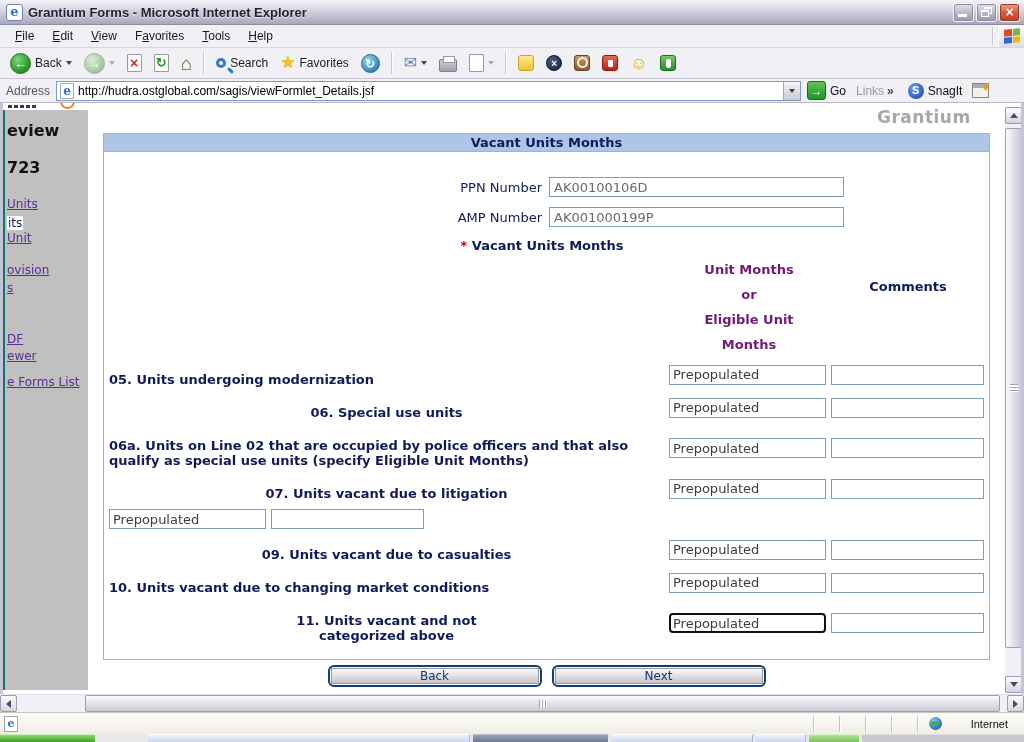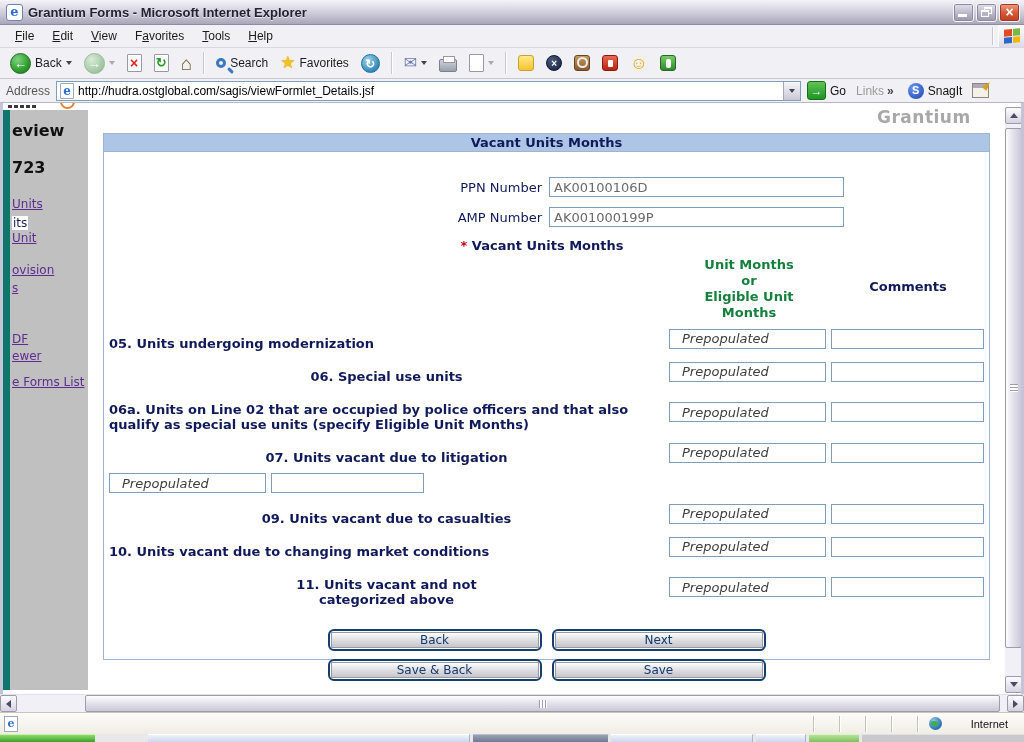--- a/index.html
+++ b/index.html
@@ -109,21 +109,21 @@
   .side-l { left:0; top:103px; width:3px; height:609px; background:#c6c3d6; }
   .side-r { left:1021px; top:103px; width:3px; height:609px; background:#c6c3d6; }
 
   
   .page { left:0; top:103px; width:1024px; height:591px; background:#fff; overflow:hidden; }
   .topstrip { position:absolute; left:3px; top:0; width:1004px; height:7px; background:#fff; overflow:hidden; }
   .dash { position:absolute; top:2px; width:4px; height:3px; background:#3a3a3a; }
   .arc { position:absolute; left:57px; top:-9px; width:15px; height:15px; border:2px solid #e2852e; border-radius:50%; background:transparent; }
 
   .sidebar { position:absolute; left:3px; top:7px; width:85px; height:580px; background:#c0c0c0;
-    border-left:7px solid #0f766e; font-family:"DejaVu Sans", sans-serif; }
+    border-left:2px solid #0f766e; font-family:"DejaVu Sans", sans-serif; }
   .sb-h { position:absolute; left:2px; font-size:16px; font-weight:bold; color:#101010; white-space:nowrap; }
   .sb-l { position:absolute; left:2px; font-size:12px; color:#5d2d91; text-decoration:underline; white-space:nowrap; cursor:pointer; }
   .sb-l.sel { background:#fff; color:#1a1f5e; text-decoration:none; padding:0 1px; }
 
   .content { position:absolute; left:88px; top:7px; width:919px; height:584px; background:#fff;
     font-family:"DejaVu Sans", sans-serif; }
   .wm-clip { position:absolute; left:747px; top:-3px; width:165px; height:17px; overflow:hidden; }
   .wm { font-size:17px; font-weight:bold; color:#a8a8a8; margin-top:-4px; letter-spacing:0.5px;margin-left:42px; }
 
   .formbox { position:absolute; left:15px; top:23px; width:887px; height:527px; border:1px solid #9fb4d0; background:#fff; }
@@ -133,31 +133,31 @@
   .field-row.ppn { margin-top:25px; }
   .field-row.amp { margin-top:10px; }
   .f-label { width:438px; text-align:right; font-size:13px; font-weight:normal; color:#101a5a; }
   .f-input { width:295px; height:20px; margin-left:7px; border:1px solid #7f9db9; font-size:13px;
     color:#6a6a6a; padding-left:4px; font-family:"DejaVu Sans", sans-serif; }
   .section-label { margin-top:11px; width:876px; text-align:center; font-size:13px; font-weight:bold; color:#101a5a; }
   .section-label .ast { color:#cc0000; }
 
   .cols-header { display:flex; margin-top:4px; }
   .ch-spacer { width:565px; }
-  .ch-col1 { width:160px; text-align:center; font-size:13px; font-weight:bold; color:#15803d;
-    line-height:16px; white-space:pre-line; }
+  .ch-col1 { width:160px; text-align:center; font-size:13px; font-weight:bold; color:#701a75;
+    line-height:25px; white-space:pre-line; }
   .ch-col2 { width:158px; text-align:center; font-size:13px; font-weight:bold; color:#101a5a; margin-top:22px; }
 
   .rows { margin-top:5px; }
   .frow { display:flex; align-items:center; margin-bottom:8px; }
   .flabel { width:560px; padding-left:5px; font-size:13px; font-weight:bold; color:#101a5a;
     line-height:15px; text-align:center; white-space:pre-line;margin-top:10px; }
   .flabel.left { text-align:left; }
-  .fval, .fcom { height:20px; border:1px solid #7f9db9; font-size:13px; color:#3d3d3d; padding-left:12px;
-    font-family:"DejaVu Sans", sans-serif;font-style:italic; }
+  .fval, .fcom { height:20px; border:1px solid #7f9db9; font-size:13px; color:#3d3d3d; padding-left:3px;
+    font-family:"DejaVu Sans", sans-serif; }
   .fval { width:157px; margin-left:5px; }
   .fcom { width:153px; margin-left:5px; }
 
   .btnrow { display:flex; justify-content:center; gap:10px; }
   .btnrow.r1 { margin-top:22px; }
   .btnrow.r2 { margin-top:8px; }
   .gbtn { width:214px; height:22px; border:2px solid #123f6d; border-radius:6px; background:#fff; padding:1px; cursor:pointer; }
   .gbtn .inner { display:block; width:100%; height:100%; background:linear-gradient(180deg,#fdfdfd,#dcdce0 55%,#c6c6cc);
     border:1px solid #9a99a2; font-size:12px; color:#123a6b; text-align:center; line-height:14px;
     font-family:"DejaVu Sans", sans-serif; }

